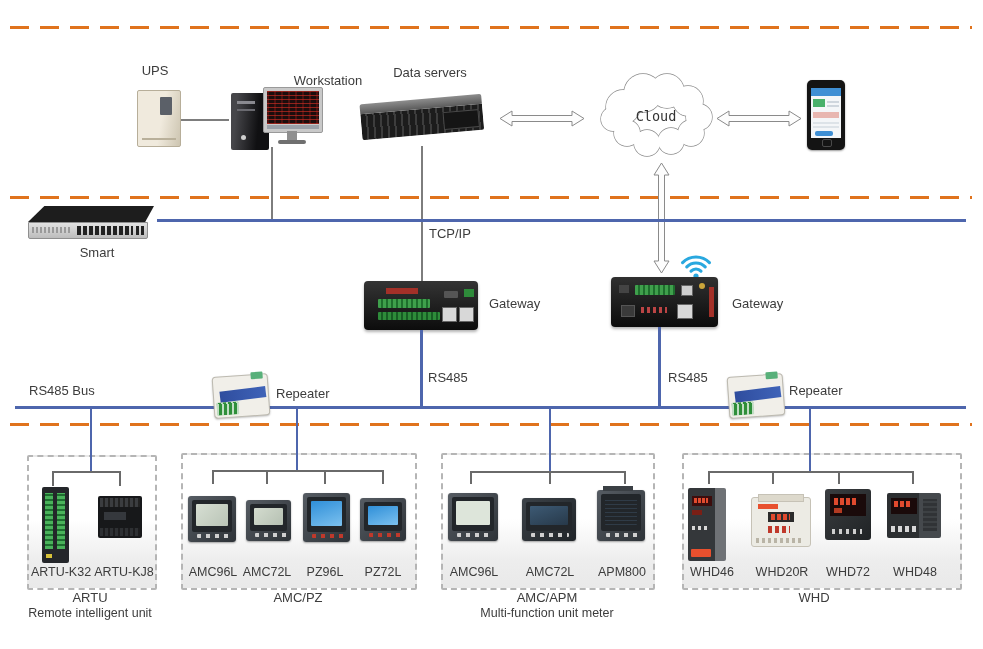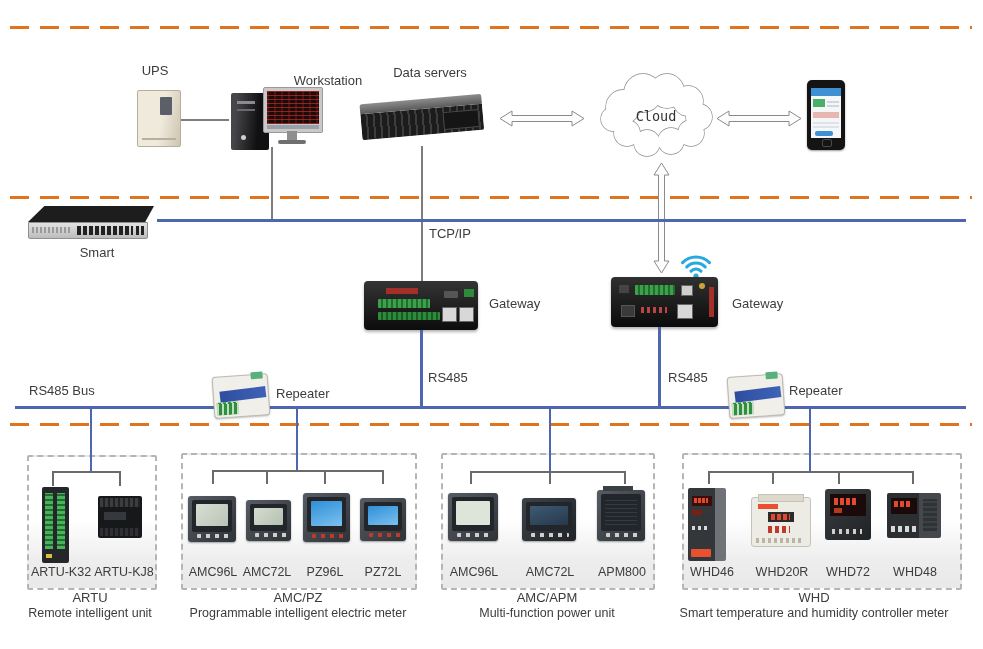--- a/index.html
+++ b/index.html
@@ -321,21 +321,19 @@
 
   <div class="lbl sm ctr" style="left:712px;top:565px;">WHD46</div>
   <div class="lbl sm ctr" style="left:782px;top:565px;">WHD20R</div>
   <div class="lbl sm ctr" style="left:848px;top:565px;">WHD72</div>
   <div class="lbl sm ctr" style="left:915px;top:565px;">WHD48</div>
 
   <div class="lbl ctr" style="left:90px;top:590px;text-align:right;">ARTU</div>
   <div class="lbl sm ctr" style="left:90px;top:606px;">Remote intelligent unit</div>
 
   <div class="lbl ctr" style="left:298px;top:590px;">AMC/PZ</div>
-  <div class="lbl sm ctr" style="left:298px;top:606px;">Programmable intelligent electric meter</div>
 
   <div class="lbl ctr" style="left:547px;top:590px;">AMC/APM</div>
-  <div class="lbl sm ctr" style="left:547px;top:606px;">Multi-function power unit</div>
+  <div class="lbl sm ctr" style="left:547px;top:606px;">Multi-function unit meter</div>
 
   <div class="lbl ctr" style="left:814px;top:590px;">WHD</div>
-  <div class="lbl sm ctr" style="left:814px;top:606px;">Smart temperature and humidity controller meter</div>
 
 </div>
 
 </body></html>

